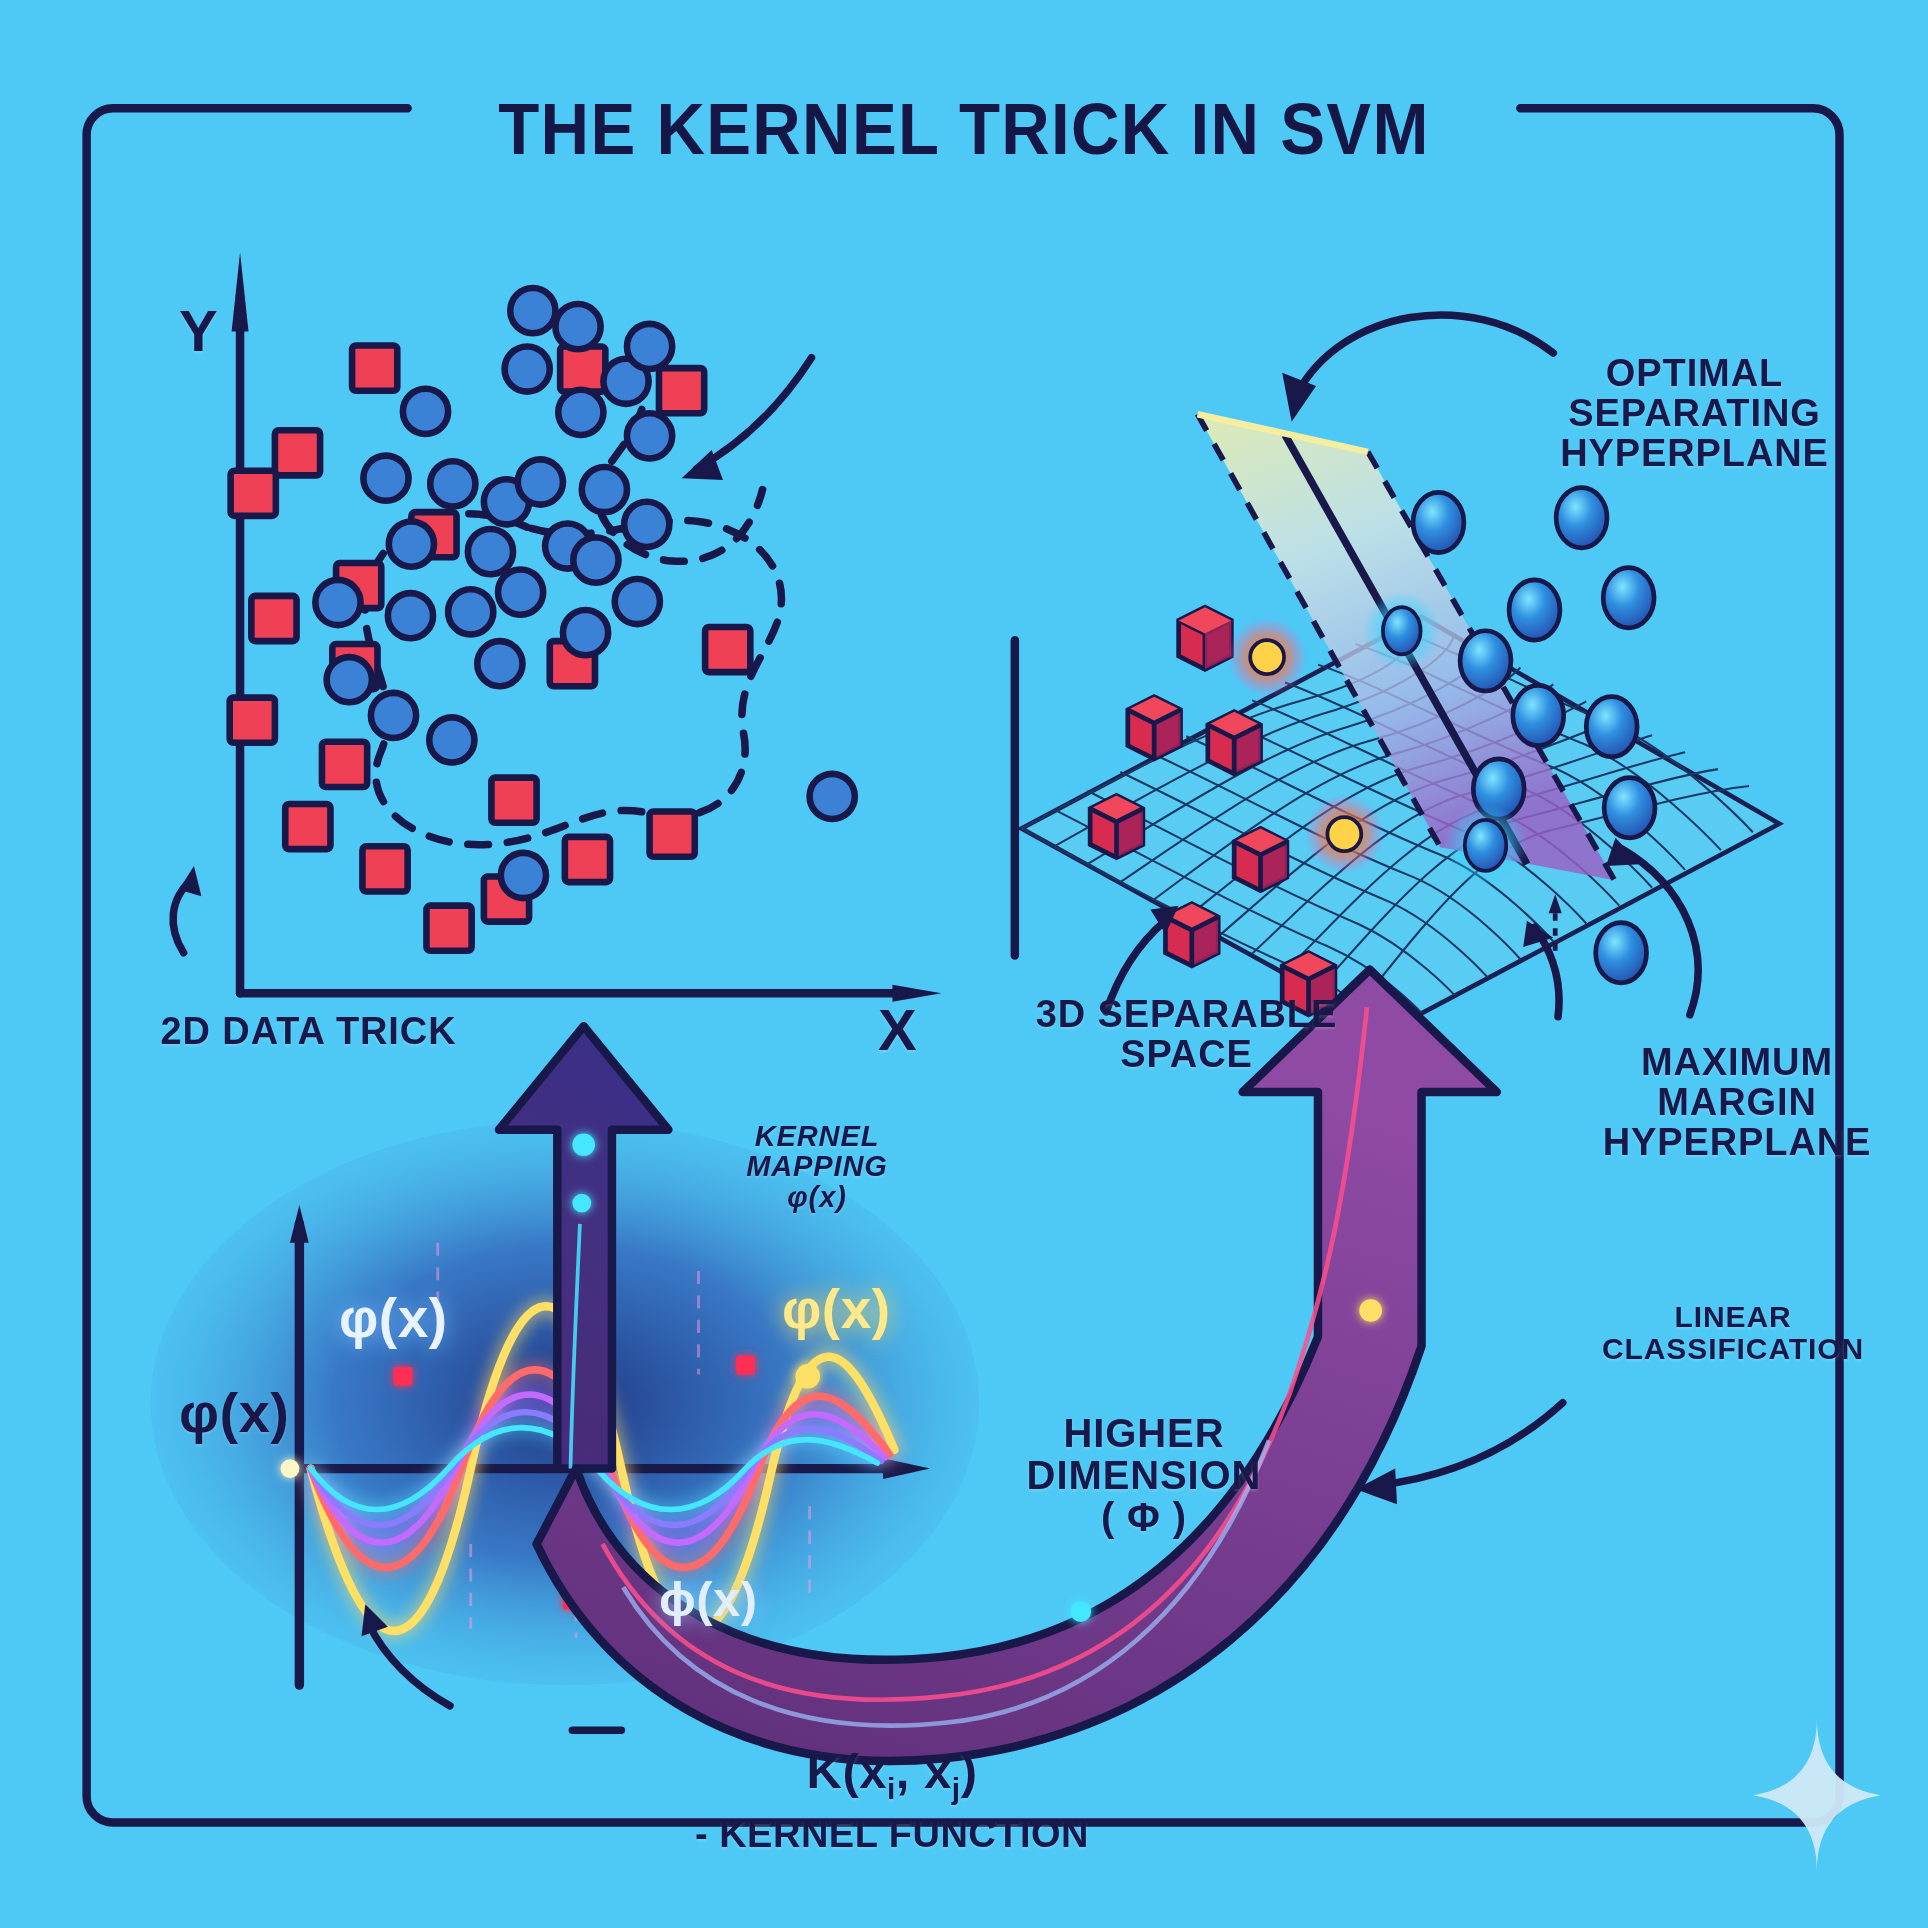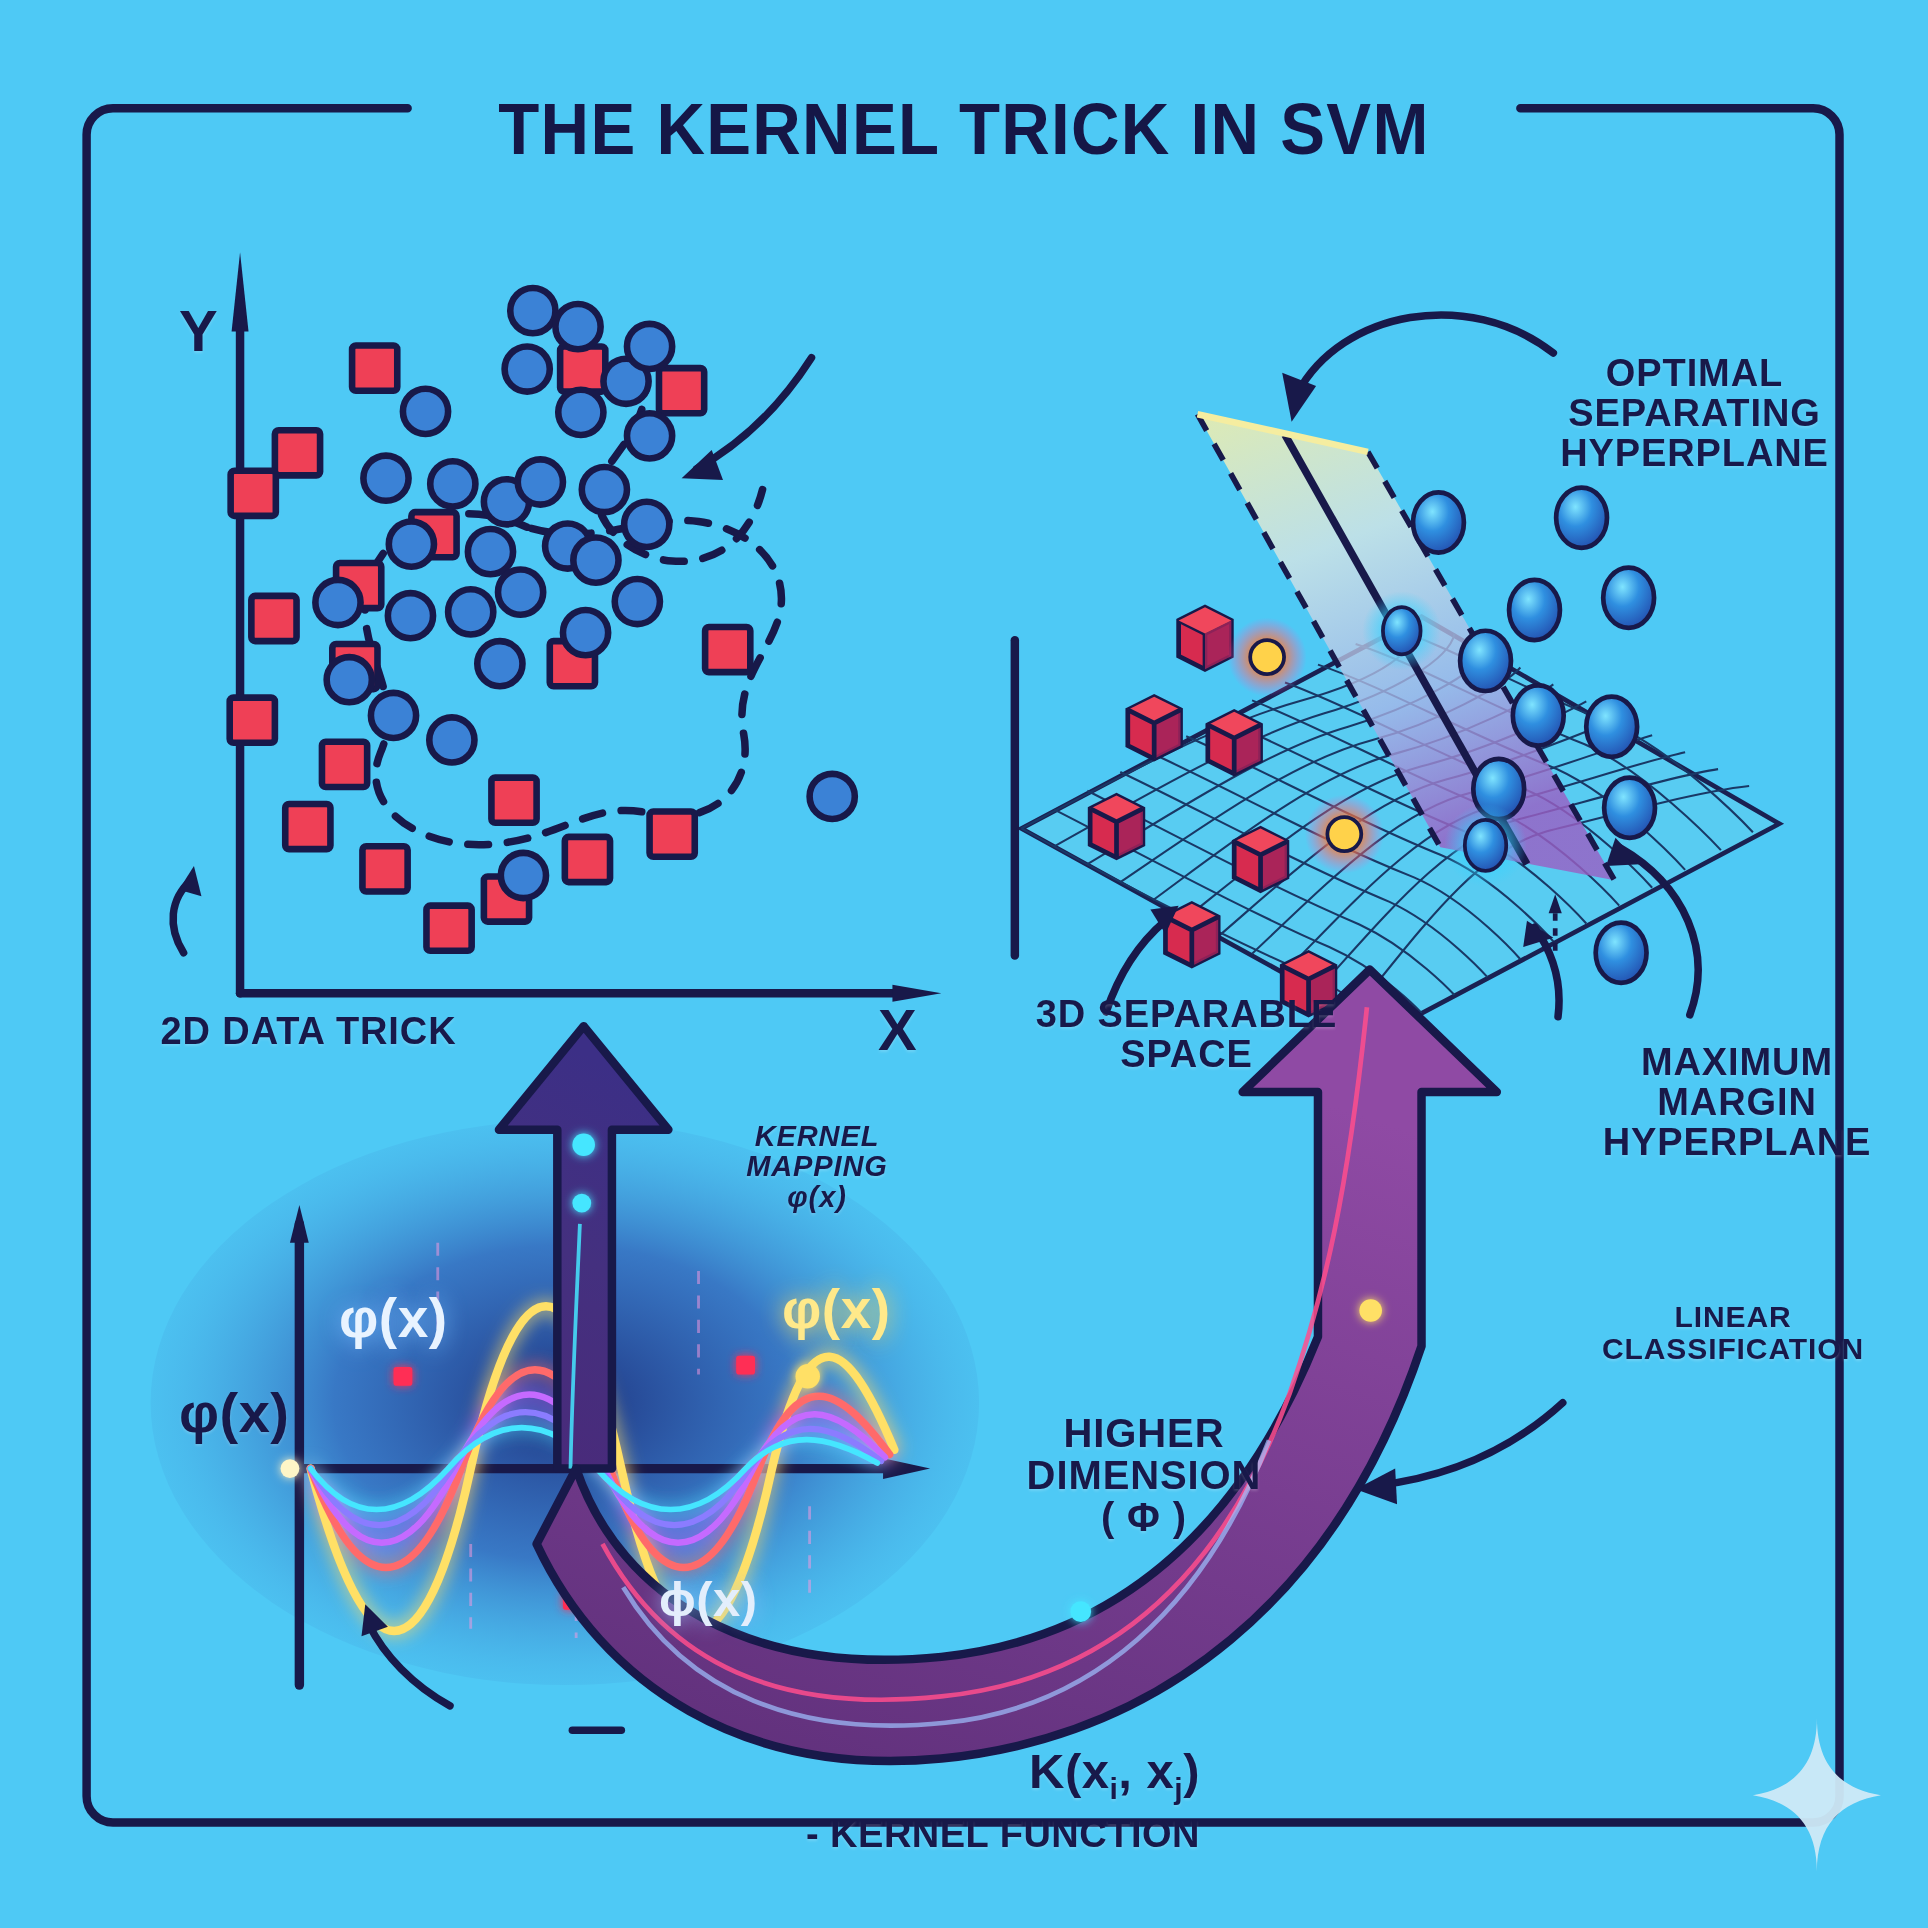--- a/index.html
+++ b/index.html
@@ -436,19 +436,19 @@
 ( Φ )</div>
 
   <div class="lbl" style="left:179px;top:1384px;font-size:56px;">φ(x)</div>
 
   <div class="lbl" style="left:339px;top:1290px;font-size:55px;color:#e8f3ff;text-shadow:0 0 21px rgba(120,190,255,.85);">φ(x)</div>
 
   <div class="lbl" style="left:782px;top:1281px;font-size:55px;color:#ffe98a;text-shadow:0 0 22.6px rgba(255,220,90,.9);">φ(x)</div>
 
   <div class="lbl" style="left:659px;top:1574px;font-size:49px;color:#e3eefc;text-shadow:0 0 19px rgba(150,200,255,.8);">ϕ(x)</div>
 
-  <div class="lbl" style="left:616px;top:1695px;width:584px;font-size:49px;text-align:right;letter-spacing:0.5px;">
+  <div class="lbl" style="left:600px;top:1695px;width:584px;font-size:49px;text-align:center;letter-spacing:0.5px;">
     <span>K(x</span><sub style="font-size:30px;">i</sub><span>, x</span><sub style="font-size:30px;">j</sub><span>)</span>
     <span style="font-size:38px;">- KERNEL FUNCTION</span>
   </div>
 
 </div>
 
 
 </body></html>

